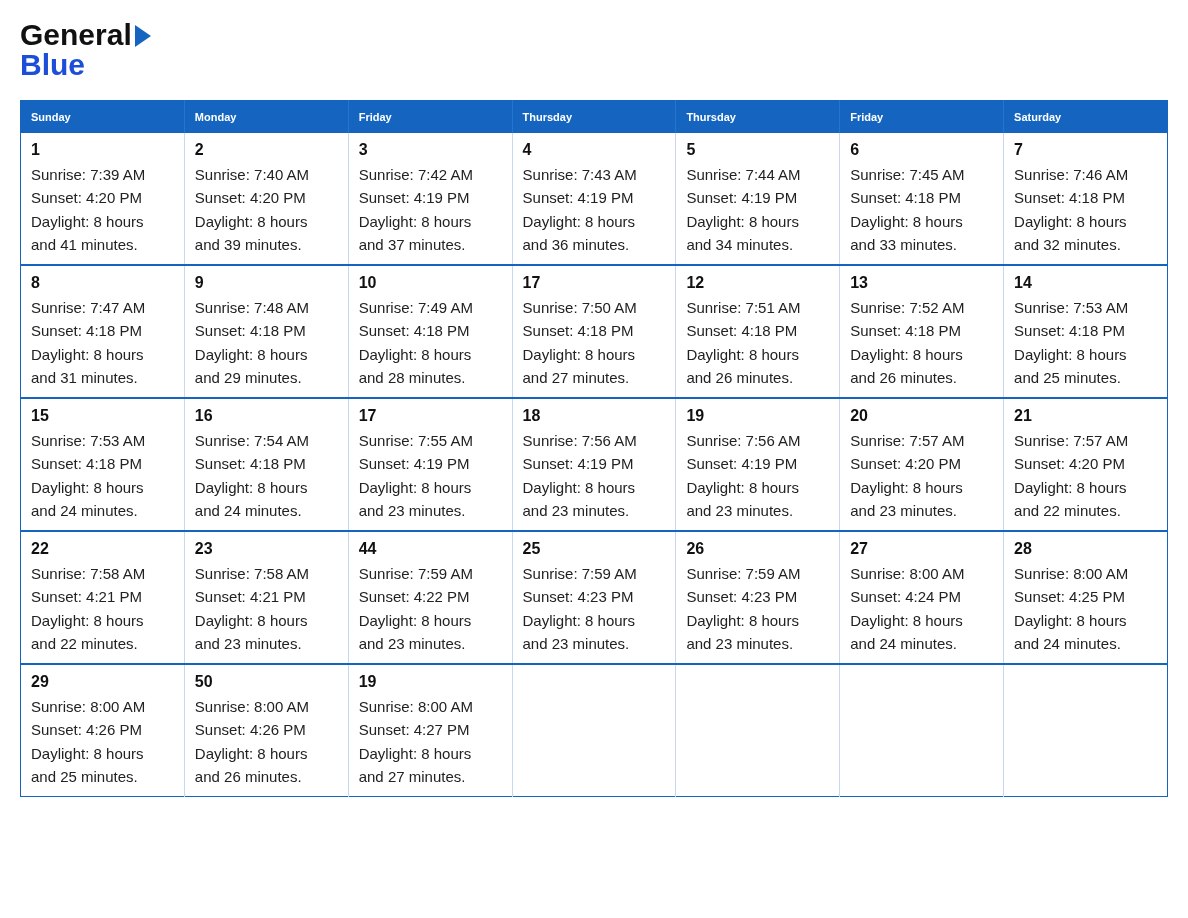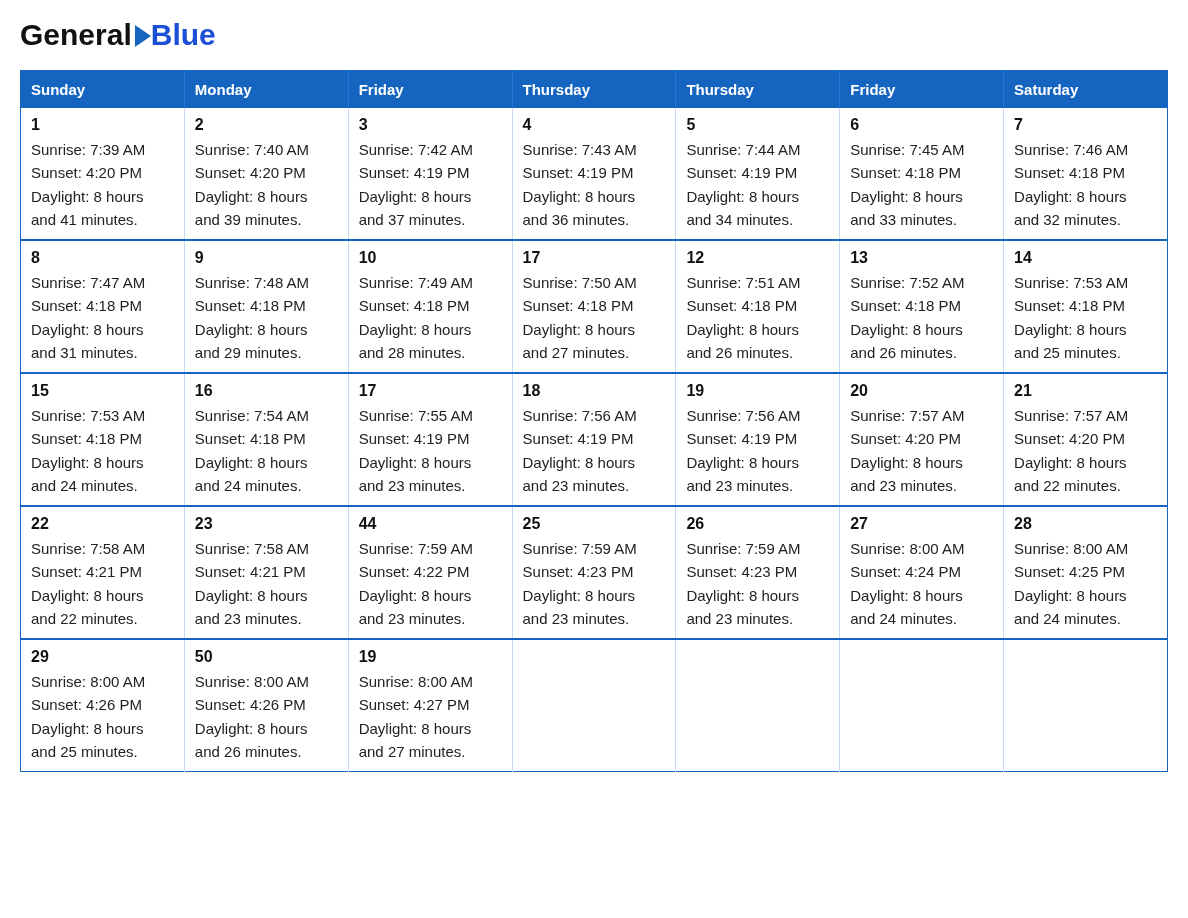--- a/index.html
+++ b/index.html
@@ -11,21 +11,21 @@
       min-height: 918px;
     }
     .header {
       display: flex;
       justify-content: space-between;
       align-items: flex-start;
       margin-bottom: 20px;
     }
     .logo {
       display: flex;
-      flex-direction: row;
+      flex-direction: column;
       line-height: 1;
     }
     .title-block {
       text-align: right;
     }
     .month-title {
       font-size: 52px;
       font-weight: bold;
       color: #1a1a1a;
       letter-spacing: -1px;
@@ -36,21 +36,21 @@
       margin-top: 4px;
     }
     .calendar-table {
       width: 100%;
       border-collapse: collapse;
       border: 1px solid #1565c0;
     }
     .calendar-table th {
       background-color: #1565c0;
       color: #fff;
-      font-size: 15px;
+      font-size: 11px;
       font-weight: 600;
       padding: 10px 10px;
       text-align: left;
       border-right: 1px solid #2176d2;
     }
     .calendar-table th:last-child {
       border-right: none;
     }
     .calendar-table td {
       vertical-align: top;

